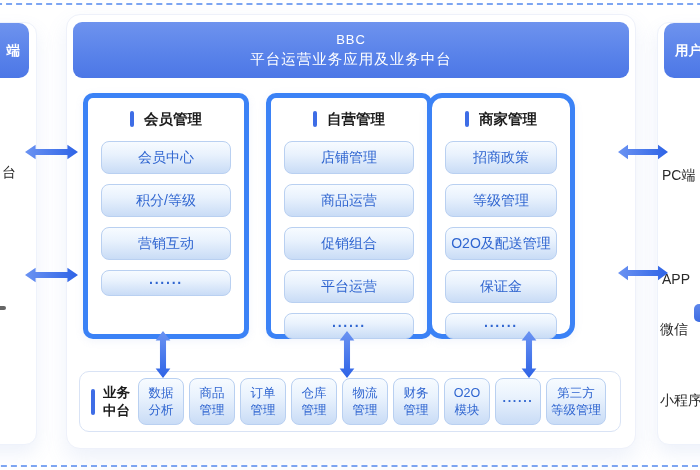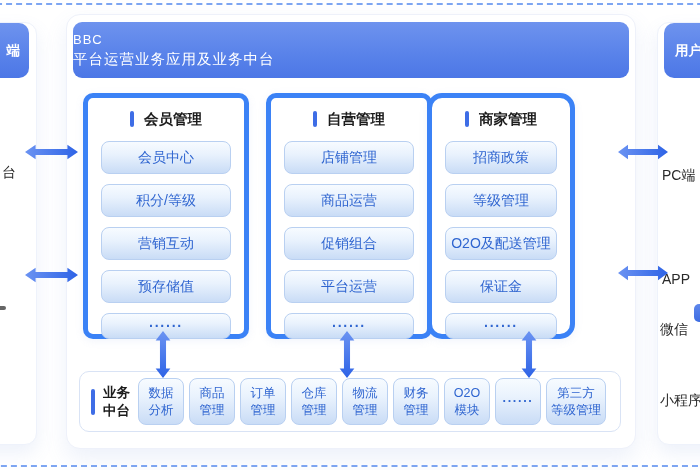--- a/index.html
+++ b/index.html
@@ -37,21 +37,21 @@
   }
   
   .center-panel{
     position:absolute;left:66px;top:14px;width:568px;height:433px;
     background:#ffffff;border:1px solid #eef1fa;border-radius:14px;
     box-shadow:0 10px 22px rgba(110,140,210,0.12);
   }
   .center-header{
     position:absolute;left:6px;right:6px;top:7px;height:56px;border-radius:9px;
     background:linear-gradient(180deg,#6e93ee 0%,#5a83ea 55%,#4c77e6 100%);
-    color:#ffffff;text-align:left;
+    color:#ffffff;text-align:center;
     display:flex;flex-direction:column;justify-content:center;gap:3px;
   }
   .center-header .l1{font-size:13px;letter-spacing:1px;}
   .center-header .l2{font-size:14.5px;font-weight:500;letter-spacing:1px;}
   .col-card{
     position:absolute;top:78px;height:246px;background:#ffffff;
     border:5px solid #3b82f6;border-radius:10px;
     box-shadow:0 2px 8px rgba(120,150,220,0.10);
     box-sizing:border-box;
   }
@@ -134,21 +134,20 @@
   </div>
 
   <div class="col-card col-1">
     <div class="col-title">
       <span class="title-bar"></span>
       <span>会员管理</span>
     </div>
     <div class="node-btn first">会员中心</div>
     <div class="node-btn">积分/等级</div>
     <div class="node-btn">营销互动</div>
-    <div class="node-btn">预存储值</div>
     <div class="node-btn short">······</div>
   </div>
 
   <div class="col-card col-2">
     <div class="col-title">
       <span class="title-bar"></span>
       <span>自营管理</span>
     </div>
     <div class="node-btn first">店铺管理</div>
     <div class="node-btn">商品运营</div>

